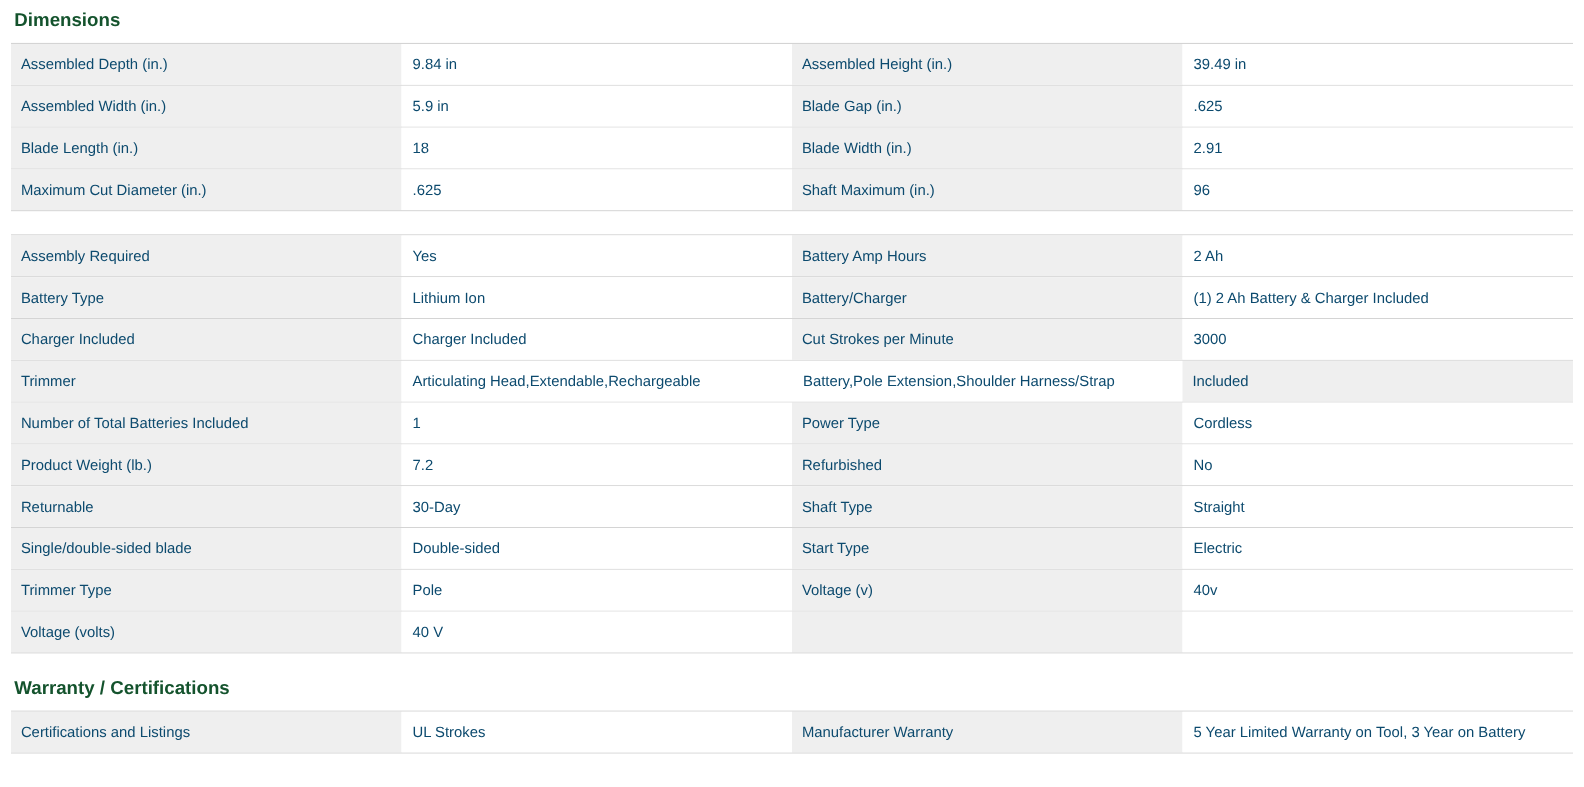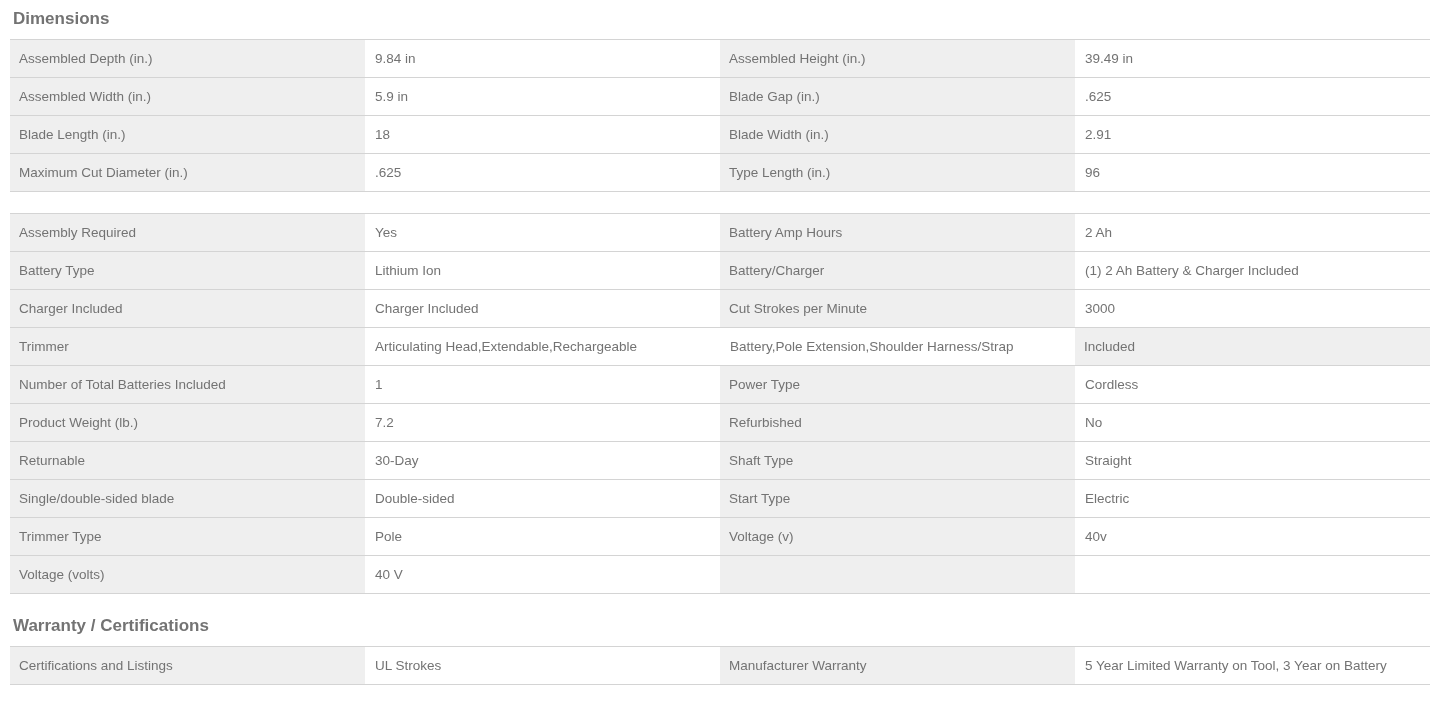--- a/index.html
+++ b/index.html
@@ -18,41 +18,41 @@
   .spec-section {
     margin-bottom: 21px;
   }
   .spec-section:last-child {
     margin-bottom: 4px;
   }
   .section-title {
     font-size: 17px;
     line-height: 22px;
     font-weight: bold;
-    color: #737373;
+    color: #14532d;
     margin: 0 0 9px 0;
     padding-left: 3px;
   }
   .spec-table {
     border-top: 1px solid #d4d4d4;
     width: 100%;
   }
   .spec-row {
     display: flex;
     border-bottom: 1px solid #d4d4d4;
   }
   .cell {
     width: 25%;
     min-height: 37px;
     display: flex;
     align-items: center;
     font-size: 13.5px;
     line-height: 17px;
     padding: 4px 10px 4px 10px;
-    color: #737373;
+    color: #0c4a6e;
   }
   .cell.label {
     background: #efefef;
     padding-left: 9px;
   }
   .cell.value {
     background: #ffffff;
     padding-left: 10px;
   }
 </style>
@@ -77,21 +77,21 @@
         </div>
         <div class="spec-row">
           <div class="cell label">Blade Length (in.)</div>
           <div class="cell value">18</div>
           <div class="cell label">Blade Width (in.)</div>
           <div class="cell value">2.91</div>
         </div>
         <div class="spec-row">
           <div class="cell label">Maximum Cut Diameter (in.)</div>
           <div class="cell value">.625</div>
-          <div class="cell label">Type Length (in.)</div>
+          <div class="cell label">Shaft Maximum (in.)</div>
           <div class="cell value">96</div>
         </div>
       </div>
     </section>
     <section class="spec-section">
       <div class="spec-table">
         <div class="spec-row">
           <div class="cell label">Assembly Required</div>
           <div class="cell value">Yes</div>
           <div class="cell label">Battery Amp Hours</div>

